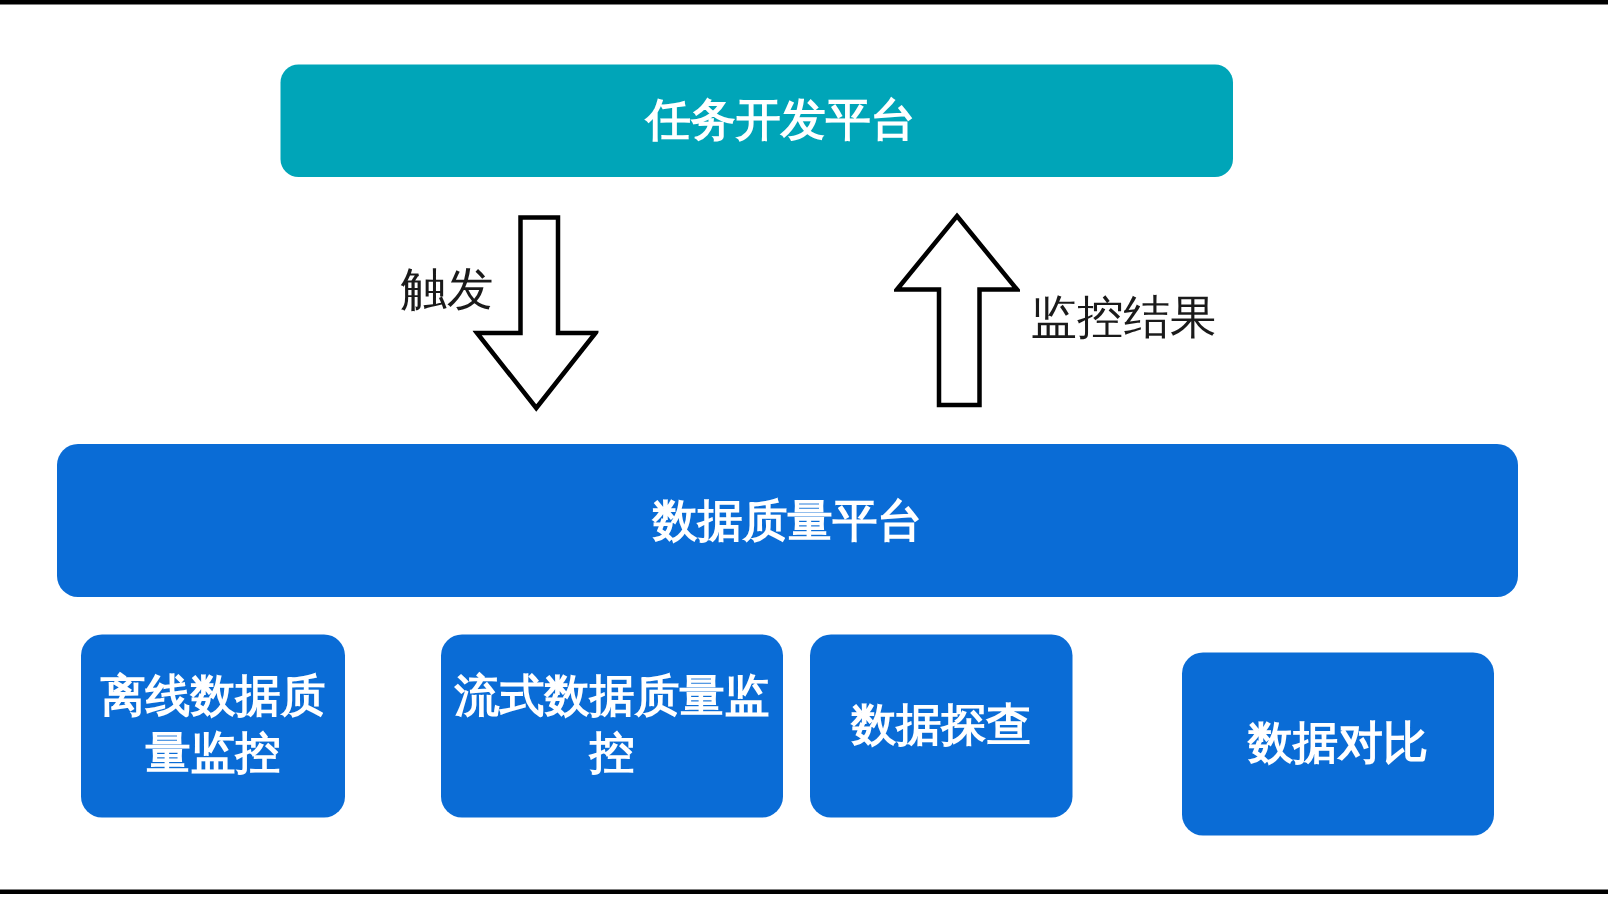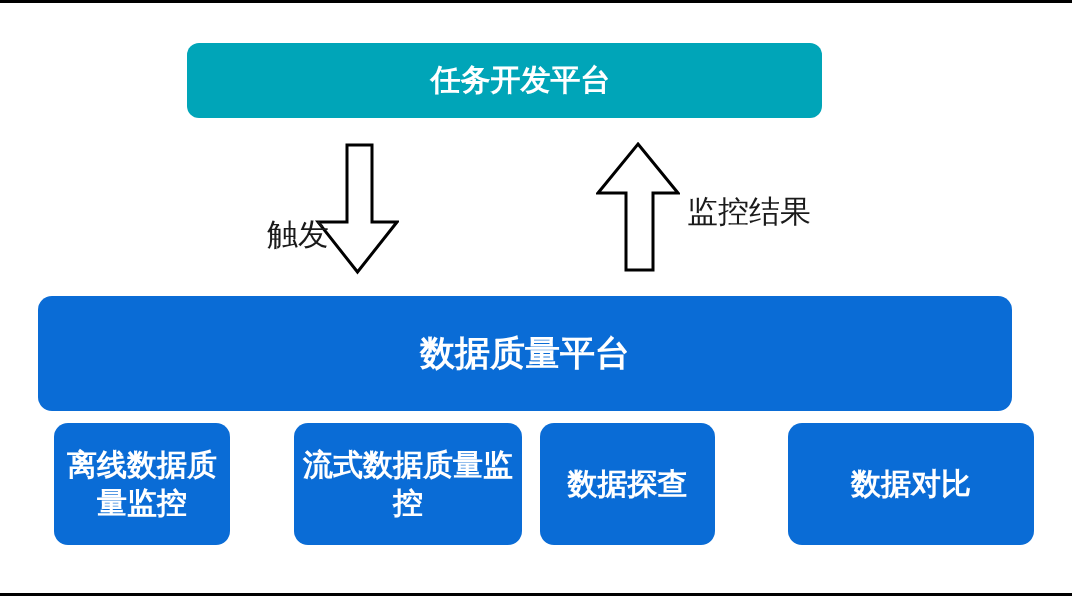--- a/index.html
+++ b/index.html
@@ -38,22 +38,22 @@
     background: var(--teal, #00A5B8);
     border-radius: 12px;
     font-size: 30px;
   }
   .node.blue {
     background: var(--blue, #0A6CD6);
     border-radius: 14px;
   }
   .node.platform {
     left: 38px; top: 296px;
-    width: 974px; height: 115px;
-    font-size: 35px;
+    width: 974px; height: 102px;
+    font-size: 30px;
   }
   .node.module {
     top: 423px;
     height: 122px;
     font-size: 30px;
     line-height: 38px;
     padding: 0 7px;
     word-break: break-all;
   }
   .arrow-svg { position: absolute; }
@@ -72,33 +72,33 @@
 <div class="canvas">
 
   <div class="edge-line top"></div>
 
   <div class="node teal" style="left:187px; top:43px; width:635px; height:75px;padding-left:32px;">任务开发平台</div>
 
   <svg class="arrow-svg" style="left:315px; top:141px;" width="84" height="134" viewBox="0 0 84 134">
     <path d="M32 4 H57 V81 H82 L42.5 131 L3 81 H32 Z" fill="#ffffff" stroke="#000000" stroke-width="3" stroke-linejoin="miter"></path>
   </svg>
 
-  <div class="arrow-label" style="left:267px; top:177px;margin-top:42px;">触发</div>
+  <div class="arrow-label" style="left:267px; top:177px;">触发</div>
 
   <svg class="arrow-svg" style="left:596px; top:141px;" width="84" height="133" viewBox="0 0 84 133">
     <path d="M42 3 L82 52 H57 V129 H30 V52 H2 Z" fill="#ffffff" stroke="#000000" stroke-width="3" stroke-linejoin="miter"></path>
   </svg>
 
   <div class="arrow-label" style="left:687px; top:196px;">监控结果</div>
 
   <div class="node blue platform">数据质量平台</div>
 
   <div class="node blue module" style="left:54px; width:176px;">离线数据质量监控</div>
 
   <div class="node blue module" style="left:294px; width:228px;">流式数据质量监控</div>
 
   <div class="node blue module" style="left:540px; width:175px;">数据探查</div>
 
-  <div class="node blue module" style="left:788px; width:246px;">数据对比</div>
+  <div class="node blue module" style="left:788px; width:208px;margin-top:12px;">数据对比</div>
 
   <div class="edge-line bottom" style="top:593px;"></div>
 
 </div>
 
 </body></html>

